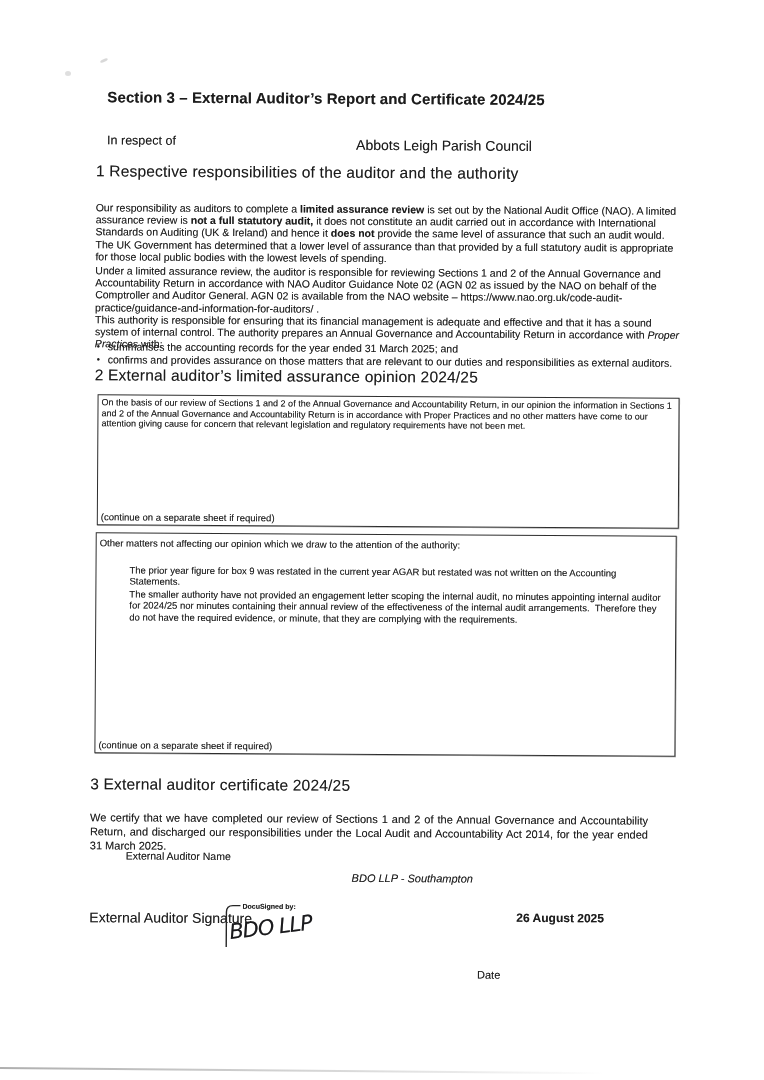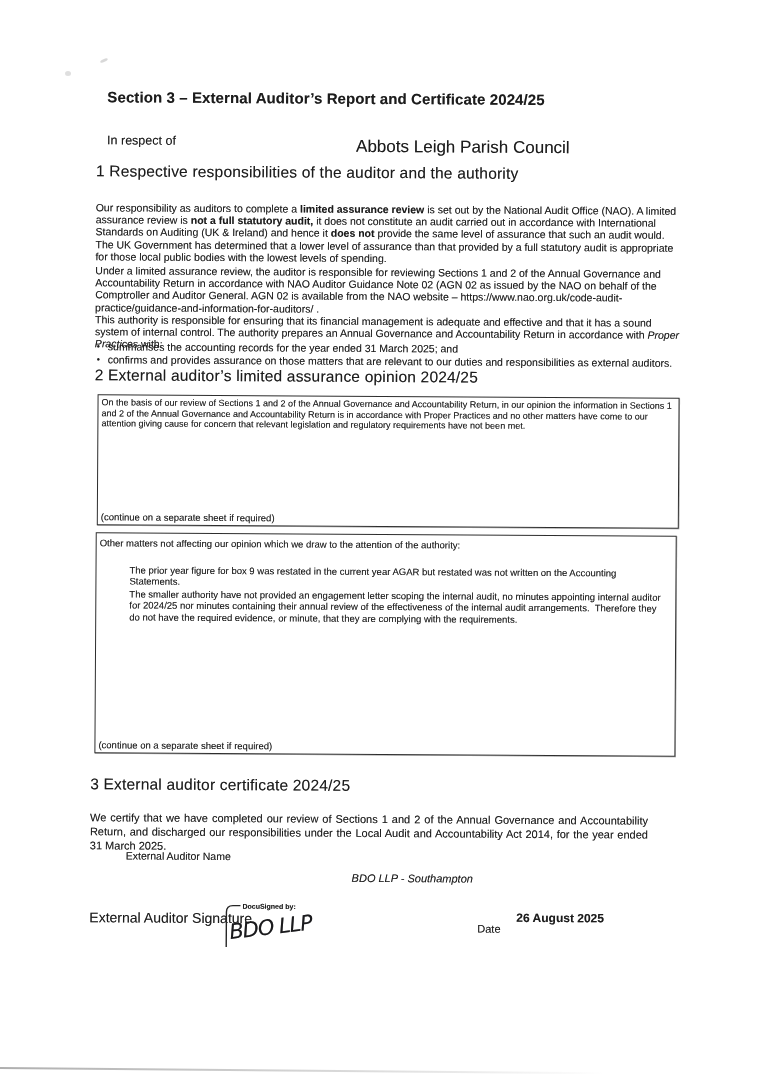--- a/index.html
+++ b/index.html
@@ -10,21 +10,21 @@
     color:#1c1c1c;
   }
   .sheet {
     position:absolute; inset:0;
     transform:rotate(0.35deg); transform-origin:382px 0;
     text-shadow:0 0 .35px rgba(20,20,20,.45);
   }
   .abs { position:absolute; }
   .title { top:90px; left:108px; font-size:15px; font-weight:700; letter-spacing:.1px; }
   .respect-label { top:135px; left:108px; font-size:12.5px; }
-  .respect-value { top:137px; left:357px; font-size:17px; }
+  .respect-value { top:137px; left:357px; font-size:14px; }
   .sec-heading { font-size:15.5px; font-weight:400; letter-spacing:.2px; }
   .h1 { top:164px; left:97px; }
   .h2 { top:368px; left:97px; }
   .h3 { top:777px; left:95px; }
   .body-par { left:97px; width:589px; font-size:10.5px; line-height:12.4px; }
   .p1 { top:192px; }
   .p2 { top:255px; }
   .p3 { top:304px; }
   .bullets { top:342px; left:99px; width:588px; font-size:10.5px; line-height:12.6px; }
   .bullet-row { display:flex; }
@@ -35,21 +35,21 @@
   .box2 { top:534px; left:99px; width:579px; height:219px; }
   .box2-header { position:absolute; top:4px; left:3px; right:10px; font-size:9.5px; }
   .box2-p1 { position:absolute; top:31px; left:33px; right:14px; font-size:9.5px; line-height:11.3px; }
   .box2-p2 { position:absolute; top:55px; left:33px; right:14px; font-size:9.5px; line-height:11.3px; white-space:pre-wrap; }
   .continue-note { position:absolute; left:3px; bottom:2px; font-size:9.5px; }
   .certify { top:802px; left:95px; width:558px; font-size:11px; line-height:13.8px; text-align:justify; }
   .name-label { top:851px; left:95px; font-size:10.5px;margin-left:36px; }
   .name-value { top:872px; left:357px; font-size:11px;font-style:italic; }
   .sig-label { top:911px; left:95px; font-size:14px; }
   .docusign { top:897px; left:225px; }
-  .date-label { top:922px; left:483px; font-size:11px; }
+  .date-label { top:968px; left:483px; font-size:11px; }
   .date-value { top:910px; left:522px; font-size:12px;font-weight:bold; }
   .page-edge {
     position:absolute; left:-6px; top:1067px; width:610px; height:2px;
     background:linear-gradient(to right, rgba(140,140,140,.7), rgba(175,175,175,.45) 60%, rgba(205,205,205,0));
     transform:rotate(0.5deg); transform-origin:left center;
   }
   .speck { position:absolute; border-radius:50%; }
   .speck1 { left:100px; top:59px; width:8px; height:3px; background:#b8b8b8; opacity:.55; transform:rotate(-25deg); }
   .speck2 { left:65px; top:71px; width:6px; height:5px; background:#c4c4c4; opacity:.55; }
 </style>

